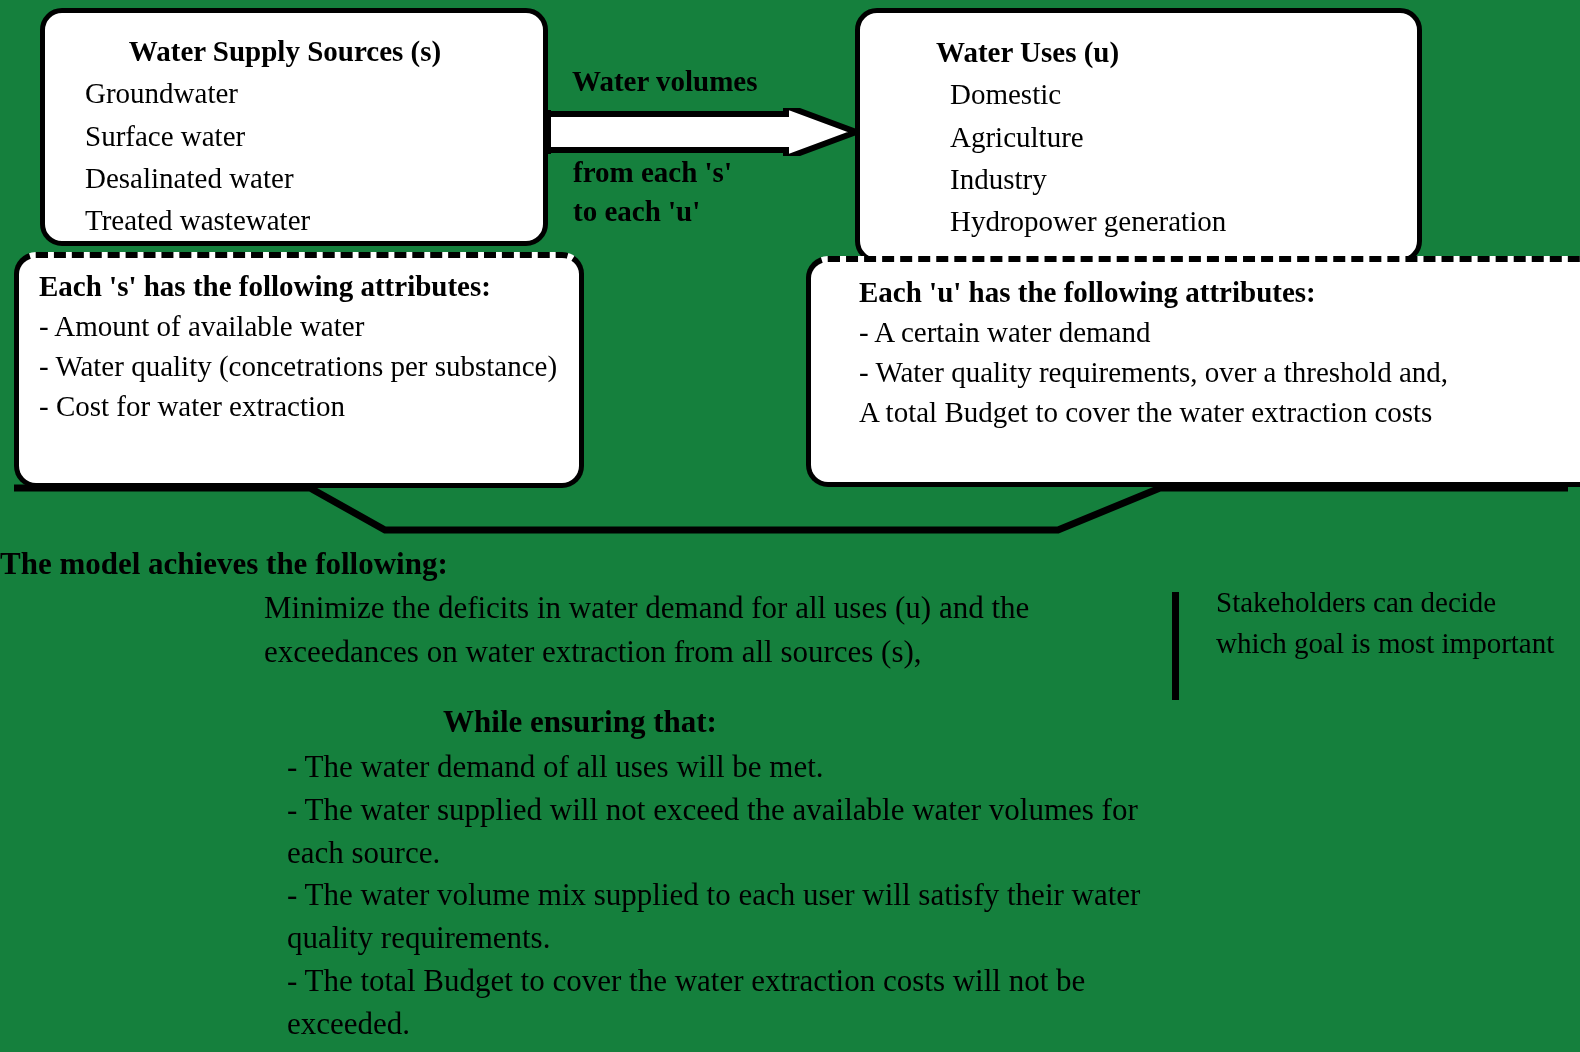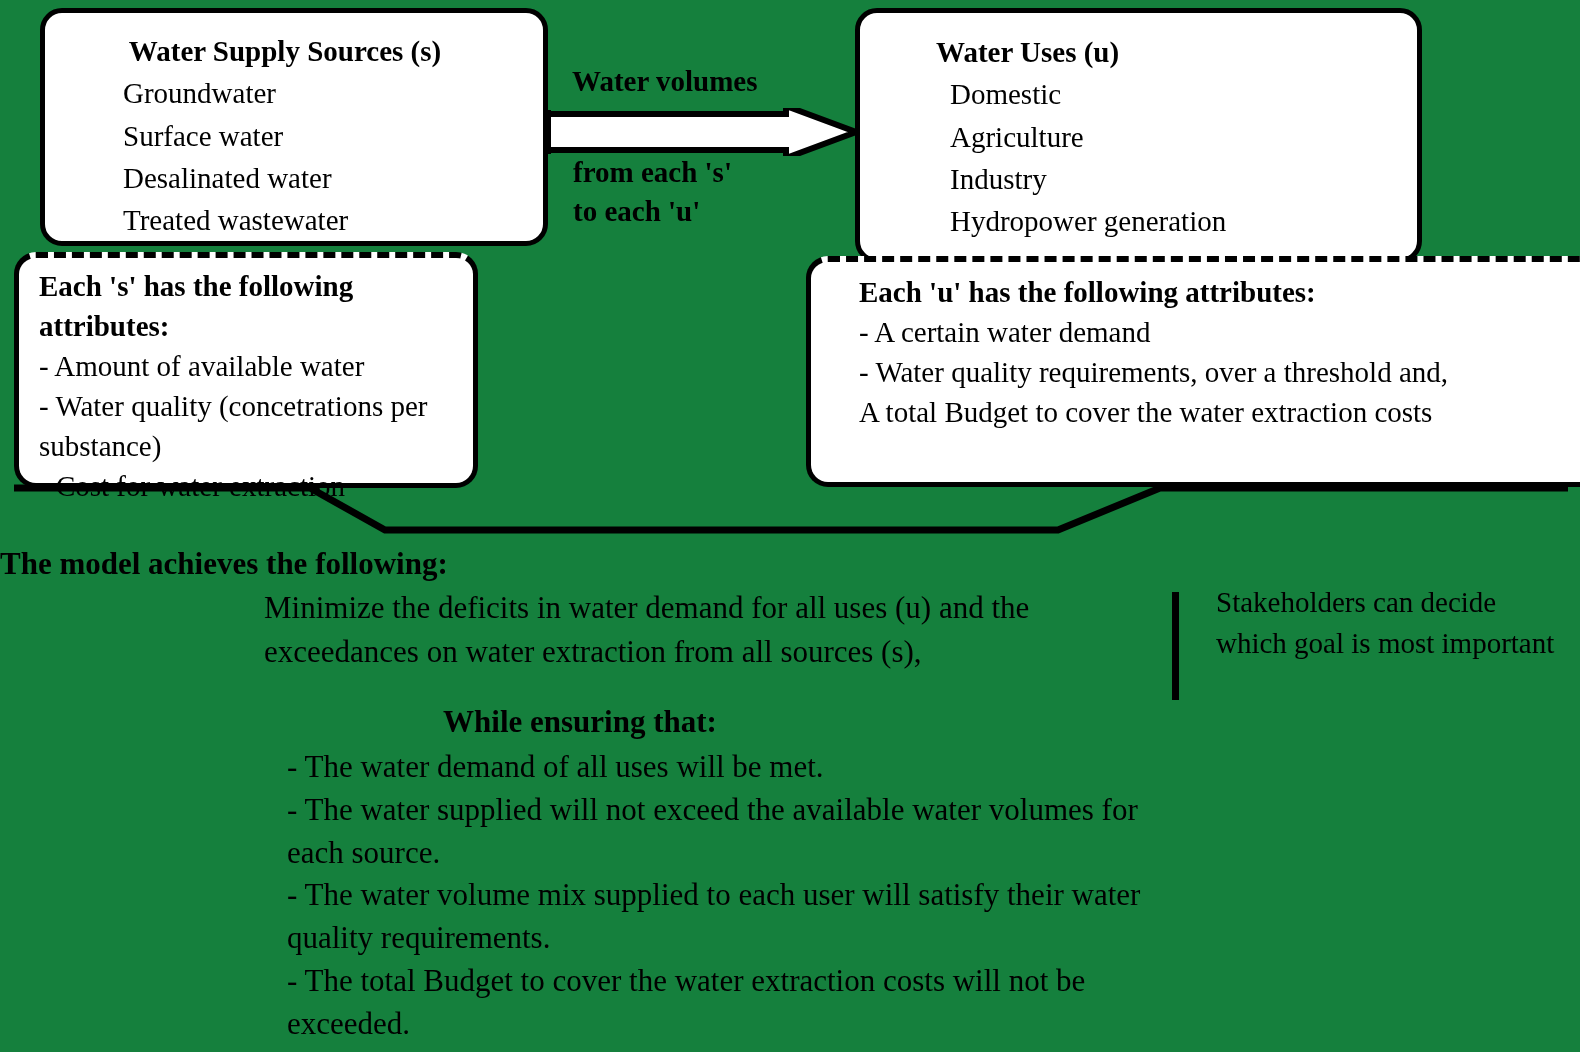--- a/index.html
+++ b/index.html
@@ -56,21 +56,21 @@
   #sources-box {
     left: 40px;  top: 8px;
     width: 508px; height: 238px;
     z-index: 4;
   }
   #sources-inner {
     position: absolute;
     left: 0; right: 0; top: 17px;
   }
   #sources-title { text-align: center; padding-right: 18px; }
-  #sources-list { padding-left: 78px; }
+  #sources-list { padding-left: 40px; }
 
   
   #uses-box {
     left: 855px; top: 8px;
     width: 567px; height: 255px;
     z-index: 4;
   }
   #uses-inner {
     position: absolute;
     left: 76px; top: 18px;
@@ -92,21 +92,21 @@
     line-height: 1.34;
     white-space: nowrap;
     z-index: 5;
   }
   #lbl-water-volumes { left: 572px; top: 62px; }
   #lbl-from-to { left: 573px; top: 153px; }
 
   
   #src-attr-box {
     left: 14px; top: 252px;
-    width: 464px; height: 236px;
+    width: 570px; height: 236px;
     z-index: 5;
   }
   #src-attr-inner {
     position: absolute;
     left: 20px; right: 10px; top: 8px;
   }
 
   
   #use-attr-box {
     left: 806px; top: 256px;

